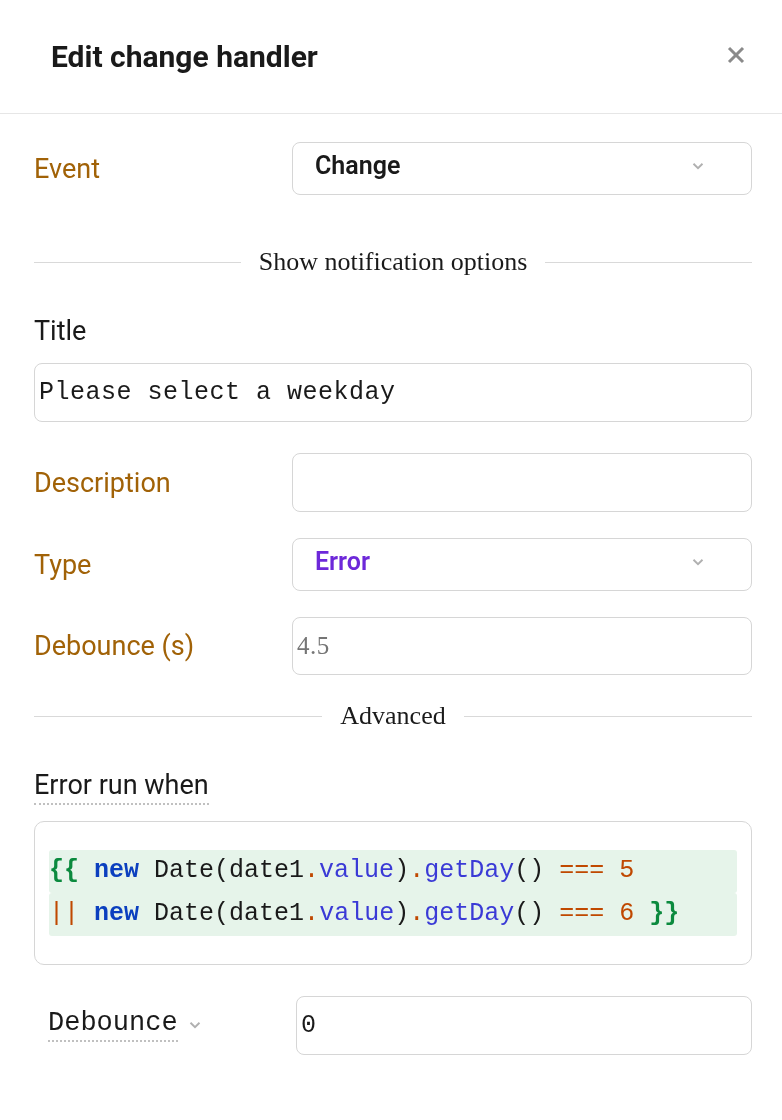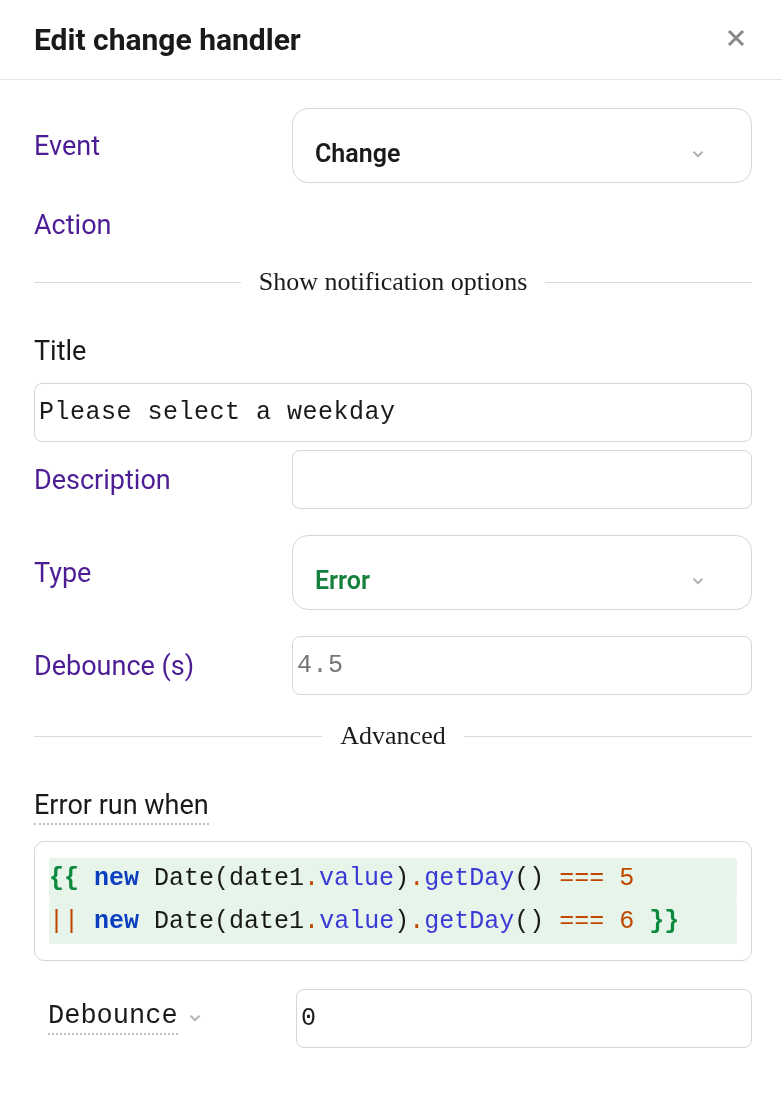--- a/index.html
+++ b/index.html
@@ -18,21 +18,21 @@
   .header {
     display: flex;
     align-items: center;
     justify-content: space-between;
     padding: 22px 30px 22px 34px;
     border-bottom: 1px solid #e6e6e6;
   }
   .header h1 {
     font-size: 30px;
     font-weight: 700;
-    margin: 0;
+    margin: 17px;
   }
   .close-btn {
     background: none;
     border: none;
     padding: 4px;
     cursor: pointer;
     color: #8a8a8a;
     display: flex;
     align-items: center;
     justify-content: center;
@@ -49,56 +49,56 @@
   }
 
   .row {
     display: flex;
     align-items: center;
     margin-bottom: 26px;
   }
   .row .lbl {
     flex: 0 0 258px;
     font-size: 27px;
-    color: #4c1d95;
+    color: #a16207;
   }
   .row .field {
     flex: 1 1 auto;
   }
 
   .stack {
-    margin-bottom: 8px;
+    margin-bottom: 31px;
   }
   .stack .lbl {
     font-size: 27px;
     margin-bottom: 16px;
   }
 
   .select {
     position: relative;
     width: 100%;
   }
   .select-box {
     width: 100%;
     border: 1px solid #d6d6d6;
-    border-radius: 16px;
+    border-radius: 8px;
     background: #fff;
     font-size: 25px;
     font-weight: 600;
     color: #1a1a1a;
-    padding: 30px 44px 14px 22px;
+    padding: 8px 44px 14px 22px;
     text-align: left;
     cursor: pointer;
     display: flex;
     align-items: center;
     justify-content: space-between;
   }
   .select-box.normal {
     font-weight: 400;
-    color: #15803d;
+    color: #6d28d9;
   }
   .chev {
     color: #b0b0b0;
     display: inline-flex;
   }
   .chev svg {
     width: 18px;
     height: 18px;
     stroke: #b0b0b0;
     stroke-width: 2.5;
@@ -114,20 +114,21 @@
     padding: 14px 4px;
     color: #1a1a1a;
     font-family: inherit;
   }
   .mono {
     font-family: ui-monospace, SFMono-Regular, Menlo, Consolas, "Liberation Mono", monospace;
     letter-spacing: 0.5px;
   }
   .text-input.ph {
     color: #9a9a9a;
+    font-family: Liberation Serif, serif;
   }
 
   .divider {
     display: flex;
     align-items: center;
     margin: 10px 0 38px 0;
     font-family: Liberation Serif, serif;
   }
   .divider .line {
     flex: 1 1 auto;
@@ -143,21 +144,21 @@
 
   .dotted-underline {
     border-bottom: 2px dotted #c0c0c0;
     padding-bottom: 2px;
     display: inline-block;
   }
 
   .code-box {
     border: 1px solid #d6d6d6;
     border-radius: 10px;
-    padding: 16px 14px;
+    padding: 28px 14px;
     font-family: ui-monospace, SFMono-Regular, Menlo, Consolas, "Liberation Mono", monospace;
     font-size: 25px;
     line-height: 1.55;
     background: #fff;
   }
   .code-hl {
     background: #e6f4ea;
     border-radius: 3px;
     padding: 2px 0;
     display: block;
@@ -221,21 +222,20 @@
               <svg viewBox="0 0 24 24">
                   <polyline points="6 9 12 15 18 9"></polyline>
                 </svg>
             </span>
           </div>
         </div>
       </div>
     </div>
 
     <div class="row">
-      <div class="lbl">Action</div>
     </div>
 
     <div class="divider">
       <div class="line"></div>
       <div class="divider-label">Show notification options</div>
       <div class="line"></div>
     </div>
 
     <div class="stack">
       <div class="lbl">Title</div>

